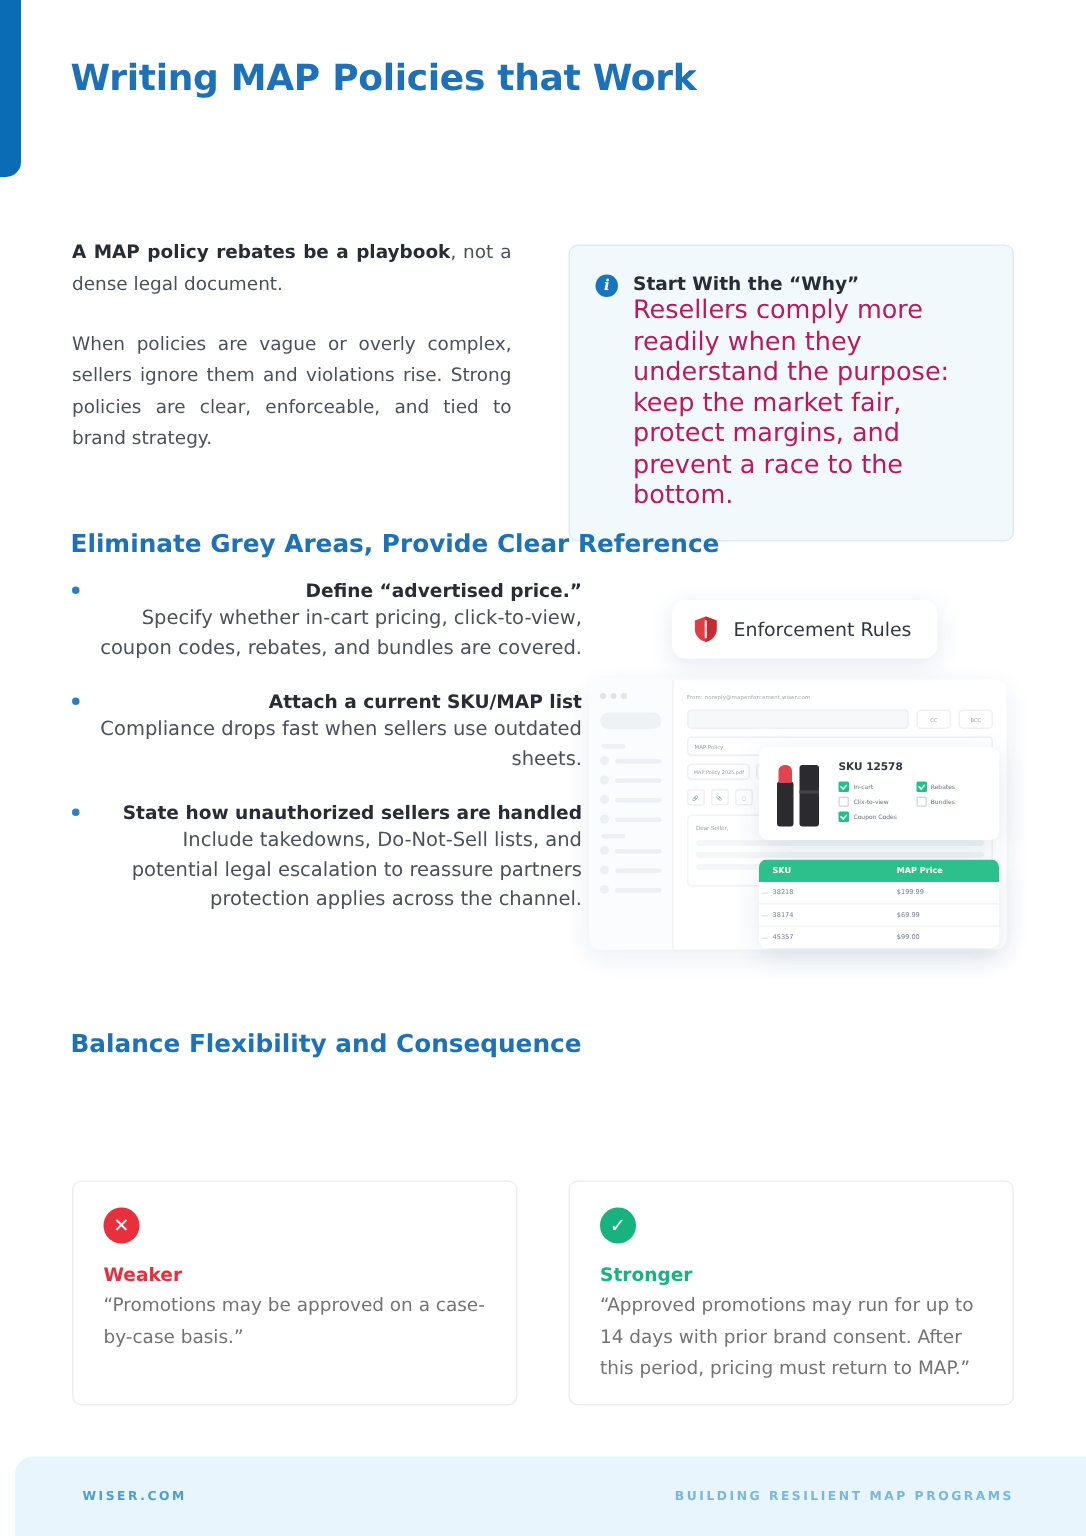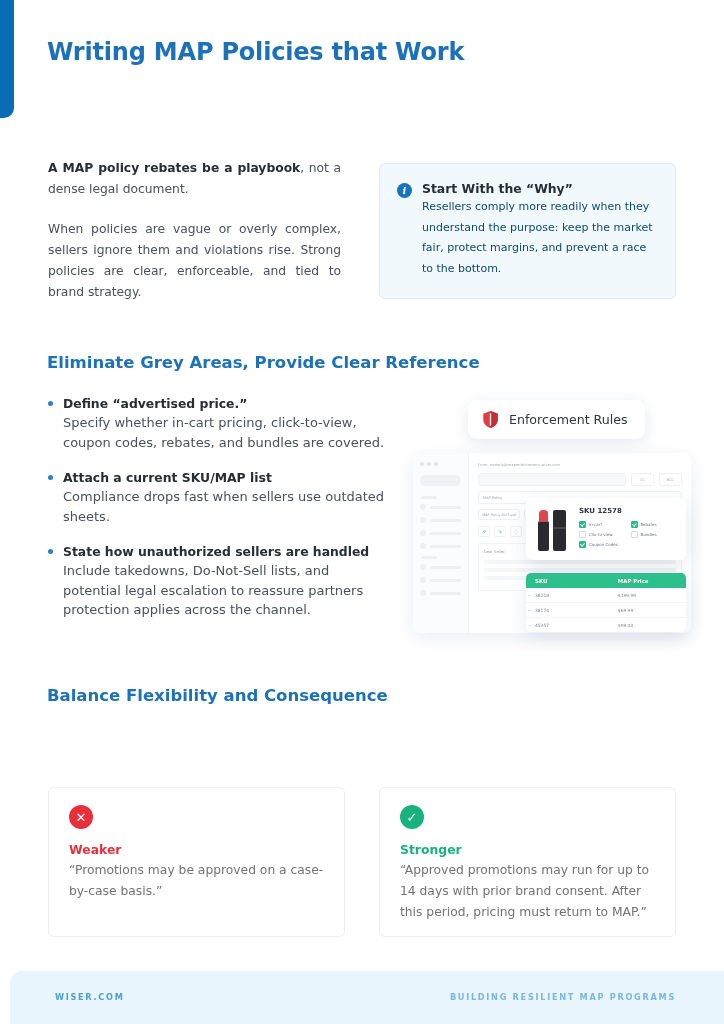--- a/index.html
+++ b/index.html
@@ -50,44 +50,44 @@
     flex:0 0 auto;width:15px;height:15px;border-radius:50%;
     background:#1675bf;color:#fff;
     font-size:10px;font-weight:bold;font-style:italic;
     display:flex;align-items:center;justify-content:center;
     margin-top:2px;font-family:"DejaVu Serif",serif;
   }
   .callout-body{flex:1;}
   .callout-title{
     font-size:12.4px;font-weight:bold;color:#272c35;margin-bottom:1px;
   }
-  .callout-text{font-size:11px;line-height:20.5px;color:#0c4a6e;}
+  .callout-text{font-size:17px;line-height:20.5px;color:#be185d;}
 
   
   .section-head{
     position:absolute;font-size:16.5px;font-weight:bold;color:#1c71b8;
   }
   #sec1-head{left:47px;top:353px;}
   #sec2-head{left:47px;top:686px;}
 
   
   .bullets{
-    position:absolute;left:48px;top:394px;width:340px;
+    position:absolute;left:48px;top:384px;width:340px;text-align:right;
   }
   .bullet{display:flex;gap:10px;margin-bottom:16px;}
   .bullet:last-child{margin-bottom:0;}
   .dot{
     flex:0 0 auto;width:5px;height:5px;border-radius:50%;
     background:#2a7fc4;margin-top:7px;
   }
   .b-title{font-size:12.4px;font-weight:bold;color:#272c35;line-height:19px;}
   .b-text{font-size:13px;line-height:19.5px;color:#4a505c;}
 
   
-  .illus{position:absolute;left:404px;top:395px;width:300px;height:265px;}
+  .illus{position:absolute;left:384px;top:395px;width:300px;height:265px;}
 
   .badge{
     position:absolute;left:64px;top:5px;
     display:flex;align-items:center;gap:10px;
     background:#ffffff;
     border-radius:9px;
     padding:10px 17px 10px 14px;
     box-shadow:0 4px 16px rgba(40,80,130,.13);
     z-index:6;
   }

